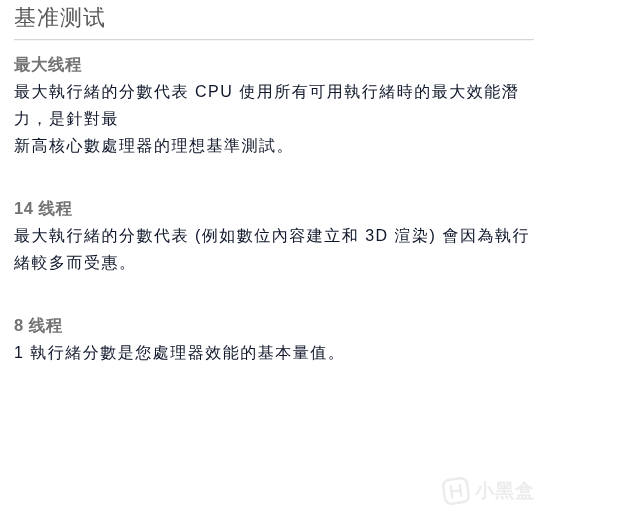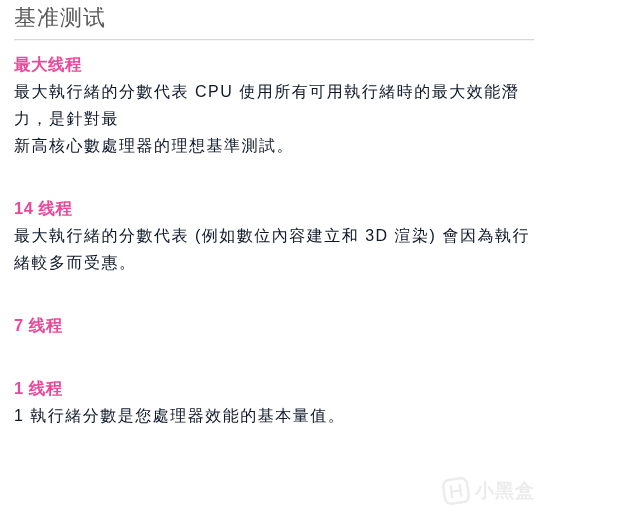--- a/index.html
+++ b/index.html
@@ -30,21 +30,21 @@
     height: 0;
     border-top: 1px solid #d7d7d7;
     box-shadow: 0 1px 0 rgba(0,0,0,0.04);
   }
   section.help-section h2 {
     margin: 36px 0 0 0;
     font-size: 16.5px;
     line-height: 27px;
     font-weight: 700;
     letter-spacing: 0.5px;
-    color: #ec4899;
+    color: #737373;
   }
   section.help-section:first-of-type h2 {
     margin-top: 11px;
   }
   section.help-section p {
     margin: 0;
     font-size: 16px;
     line-height: 27px;
     letter-spacing: 1.5px;
     color: #0f172a;
@@ -85,28 +85,27 @@
     <p>最大執行緒的分數代表 CPU 使用所有可用執行緒時的最大效能潛力，是針對最
 新高核心數處理器的理想基準測試。</p>
   </section>
 
   <section class="help-section">
     <h2>14 线程</h2>
     <p>最大執行緒的分數代表 (例如數位內容建立和 3D 渲染) 會因為執行緒較多而受惠。</p>
   </section>
 
   <section class="help-section">
-    <h2>7 线程</h2>
+    <h2>8 线程</h2>
   </section>
 
   <section class="help-section">
   </section>
 
   <section class="help-section">
-    <h2>1 线程</h2>
     <p>1 執行緒分數是您處理器效能的基本量值。</p>
   </section>
 
   <div class="watermark">
     <span class="wm-icon">
       <svg width="30" height="30" viewBox="0 0 30 30" fill="none" xmlns="http://www.w3.org/2000/svg">
         <g stroke="#ececec" stroke-width="2.4" stroke-linecap="round" stroke-linejoin="round" transform="rotate(-8 15 15)">
           <rect x="3" y="3" width="24" height="24" rx="6"></rect>
           <path d="M10.5 9.5 v11"></path>
           <path d="M19.5 9.5 v11"></path>

